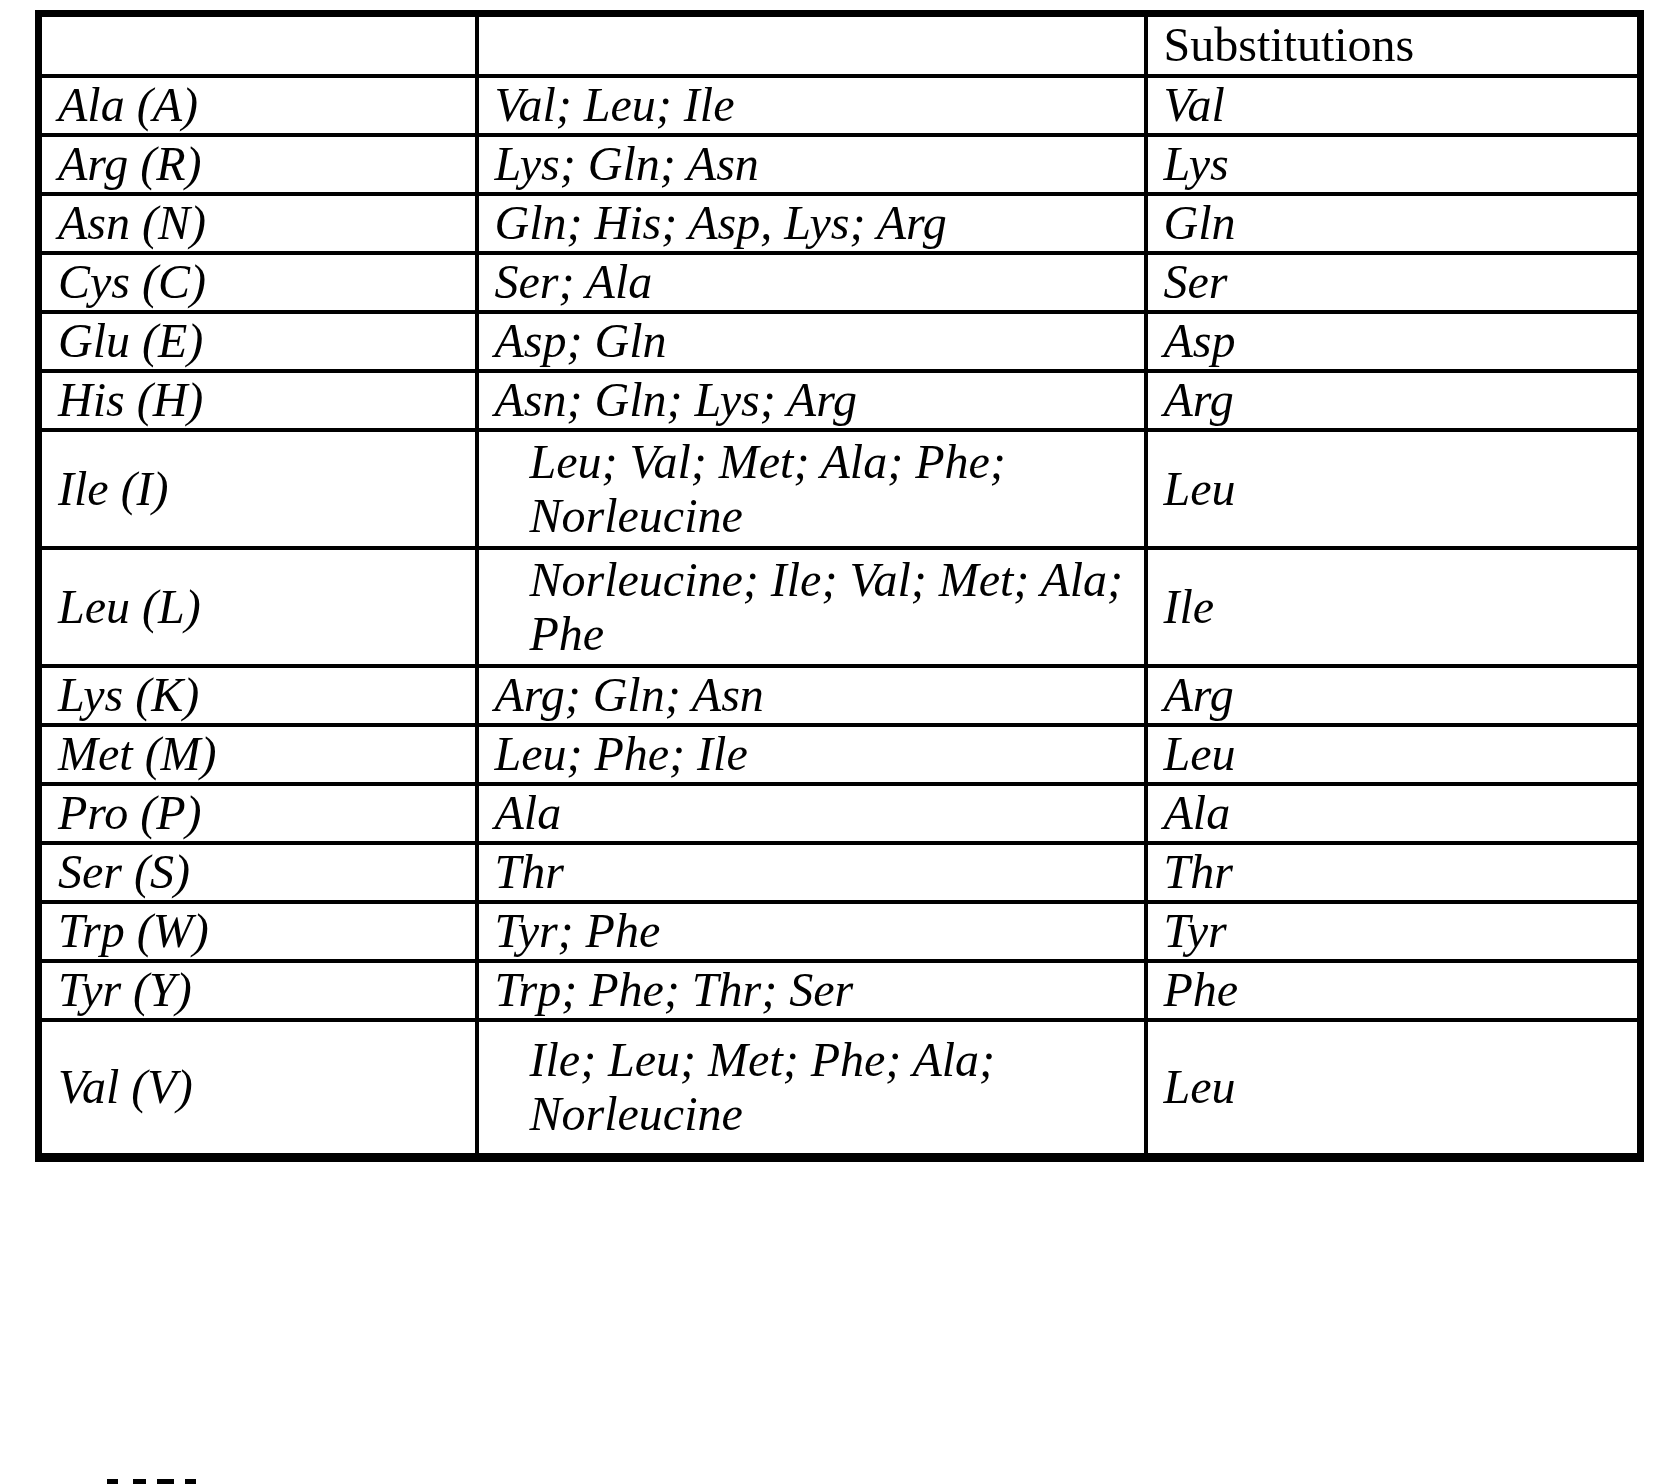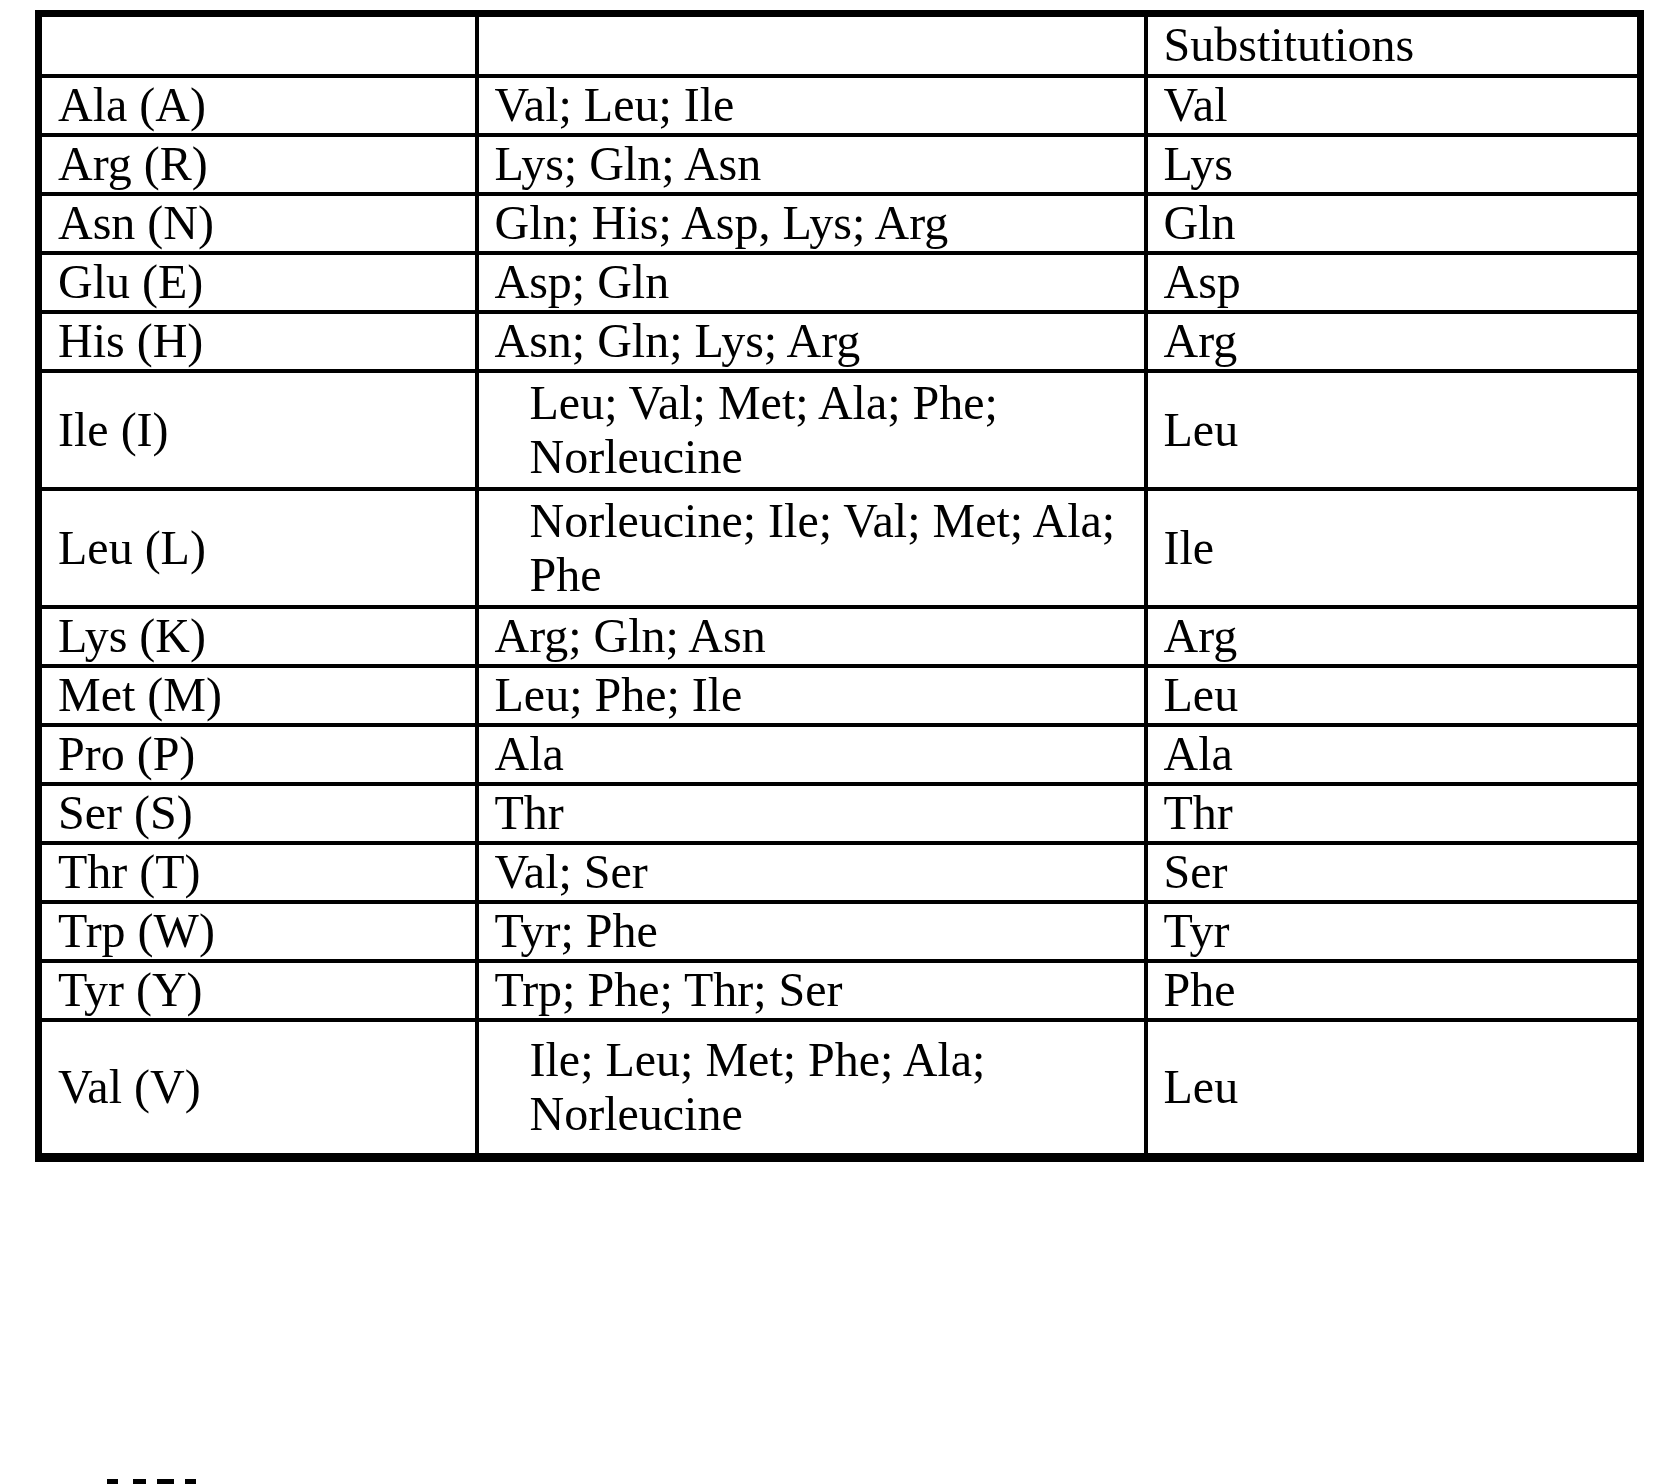--- a/index.html
+++ b/index.html
@@ -35,21 +35,21 @@
     line-height: 54px;
     font-weight: normal;
     text-align: left;
     vertical-align: middle;
     padding: 0 8px 0 16px;
     white-space: nowrap;
     overflow: hidden;
     color: #000000;
   }
   thead tr { height: 62px; }
-  tbody tr { height: 59px; }
+  tbody tr { height: 59px; font-style: italic; }
   tbody tr.tall  { height: 118px; }
   tbody tr.xtall { height: 138px; }
   .line { display: block; margin-left: 35px; }
   
   .clipped-fragments {
     position: absolute;
     left: 107px;
     top: 1479px;
     width: 120px;
     height: 5px;
@@ -93,20 +93,25 @@
           <td>Arg (R)</td>
           <td>Lys; Gln; Asn</td>
           <td>Lys</td>
         </tr>
         <tr>
           <td>Asn (N)</td>
           <td>Gln; His; Asp, Lys; Arg</td>
           <td>Gln</td>
         </tr>
         <tr>
+          <td>Cys (C)</td>
+          <td>Ser; Ala</td>
+          <td>Ser</td>
+        </tr>
+        <tr>
           <td>Glu (E)</td>
           <td>Asp; Gln</td>
           <td>Asp</td>
         </tr>
         <tr>
           <td>His (H)</td>
           <td>Asn; Gln; Lys; Arg</td>
           <td>Arg</td>
         </tr>
         <tr class="tall">
@@ -139,25 +144,20 @@
           <td>Pro (P)</td>
           <td>Ala</td>
           <td>Ala</td>
         </tr>
         <tr>
           <td>Ser (S)</td>
           <td>Thr</td>
           <td>Thr</td>
         </tr>
         <tr>
-          <td>Thr (T)</td>
-          <td>Val; Ser</td>
-          <td>Ser</td>
-        </tr>
-        <tr>
           <td>Trp (W)</td>
           <td>Tyr; Phe</td>
           <td>Tyr</td>
         </tr>
         <tr>
           <td>Tyr (Y)</td>
           <td>Trp; Phe; Thr; Ser</td>
           <td>Phe</td>
         </tr>
         <tr class="xtall">

